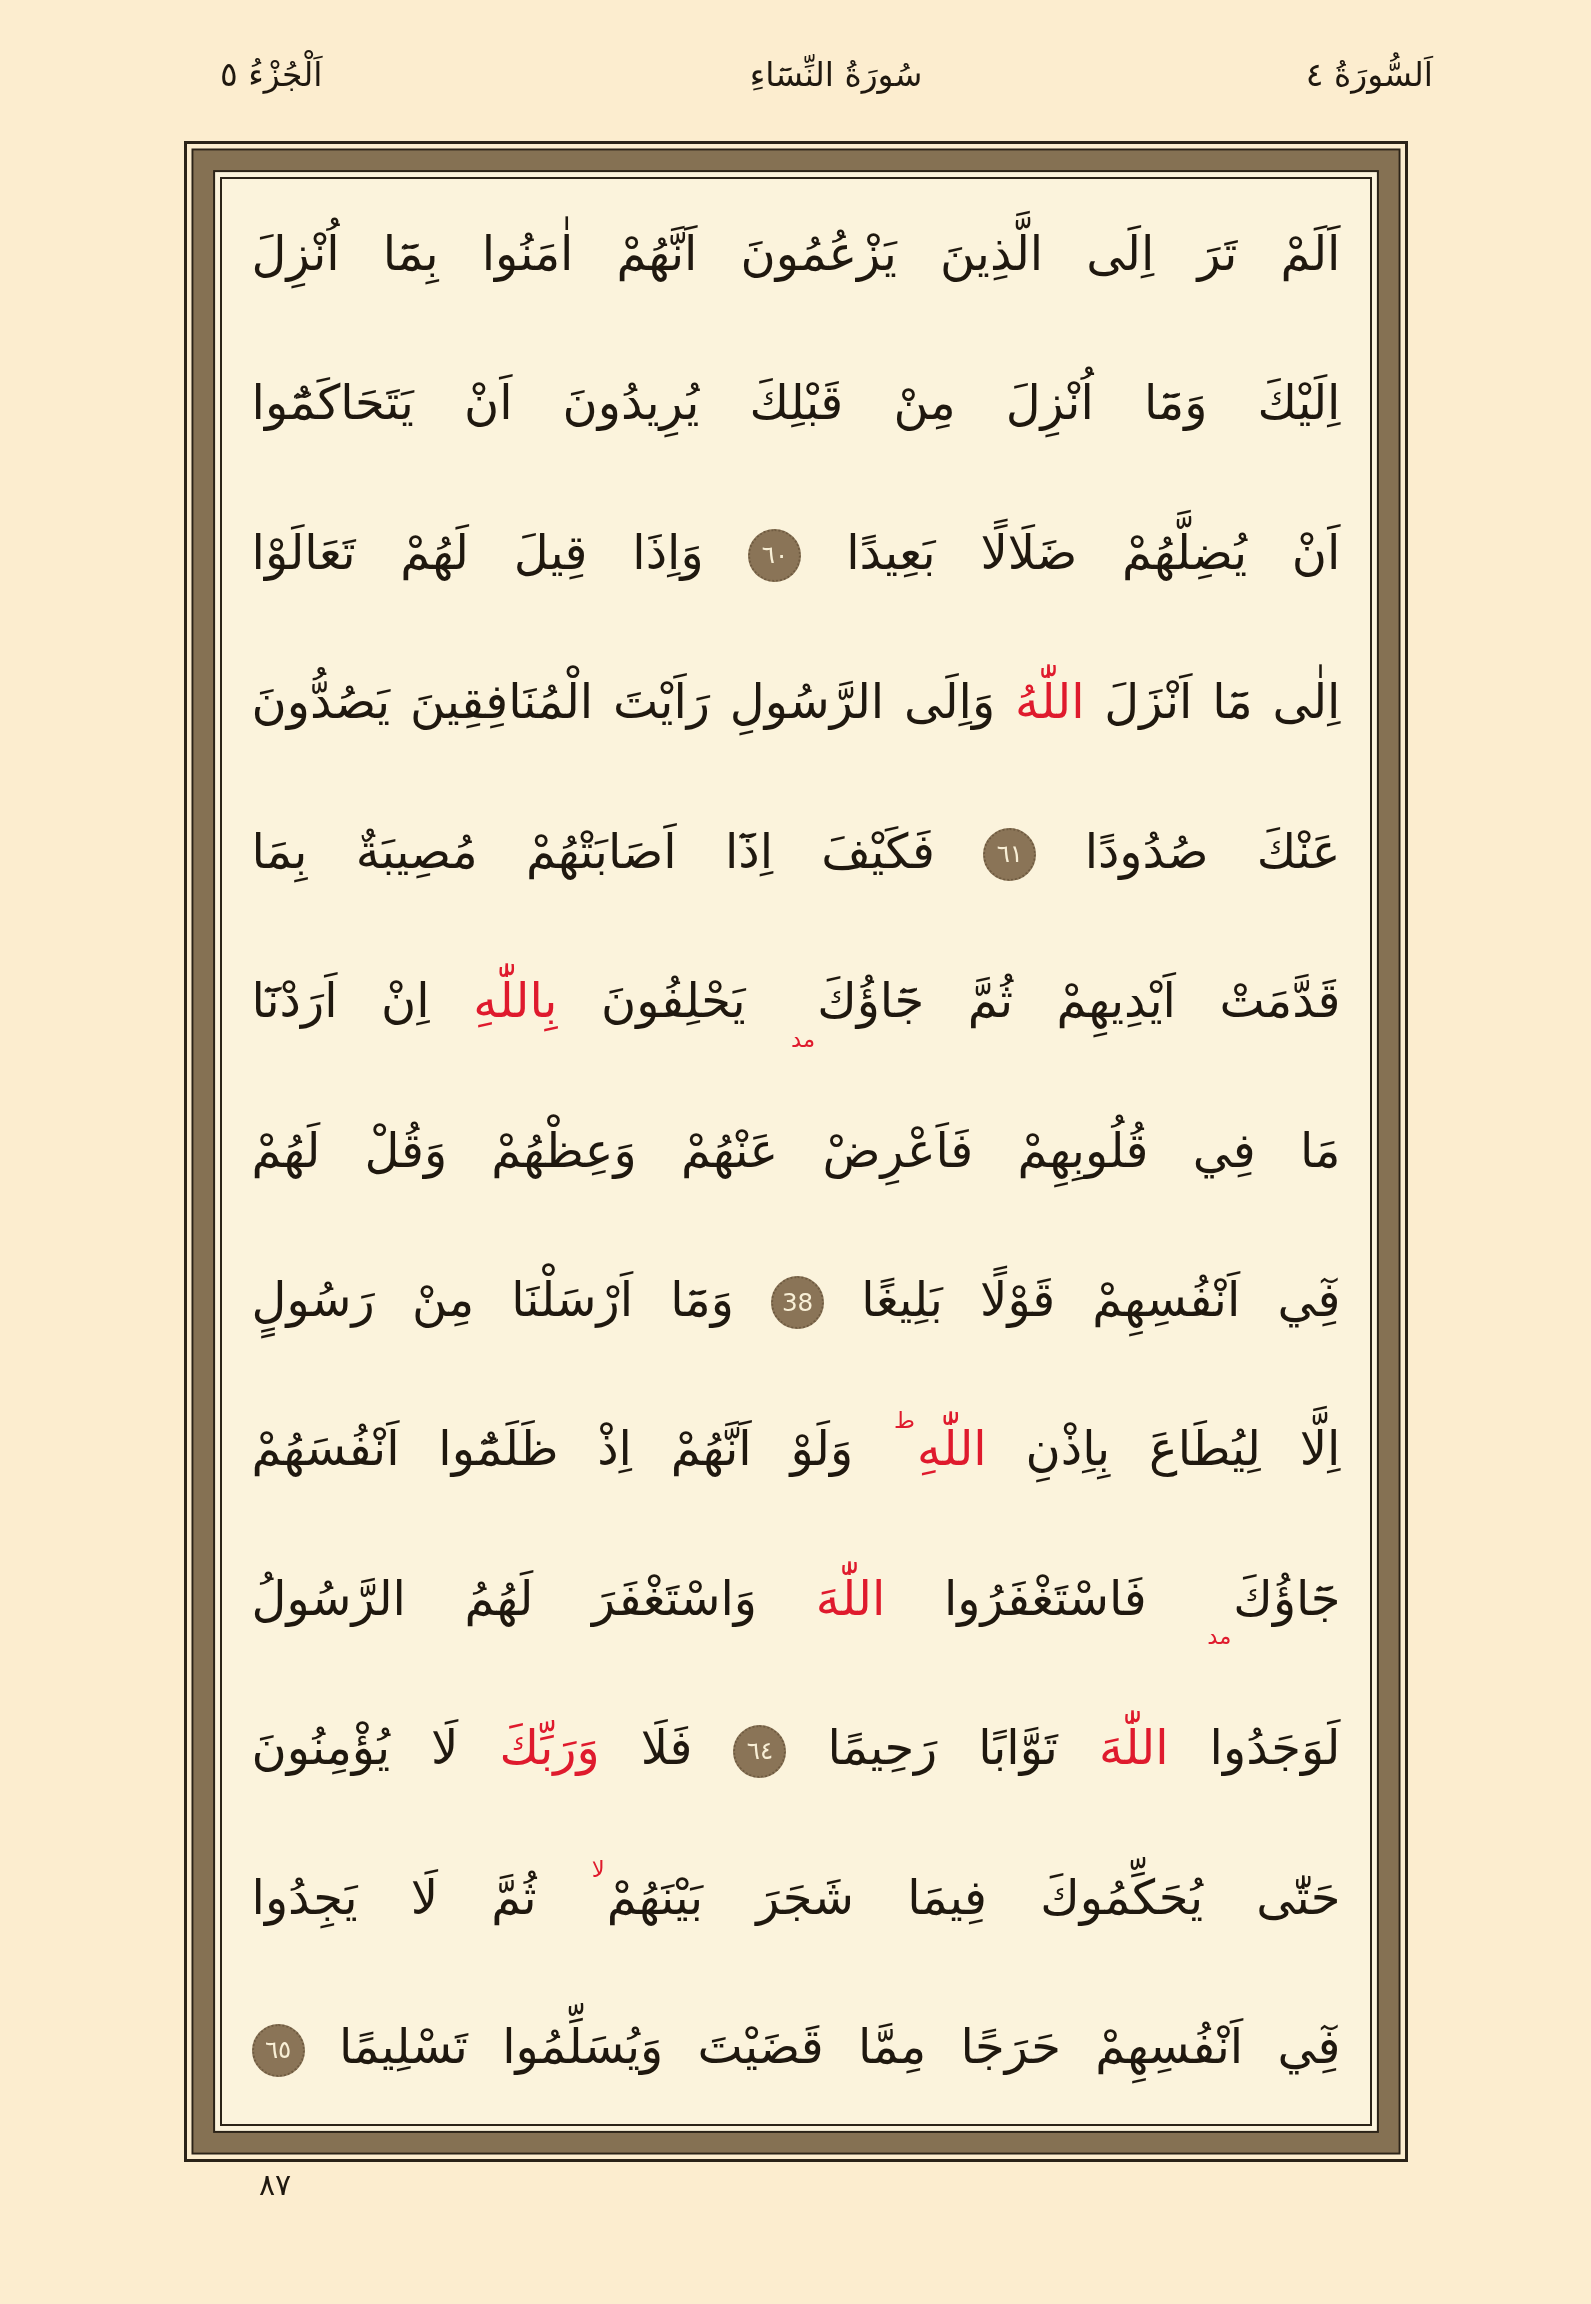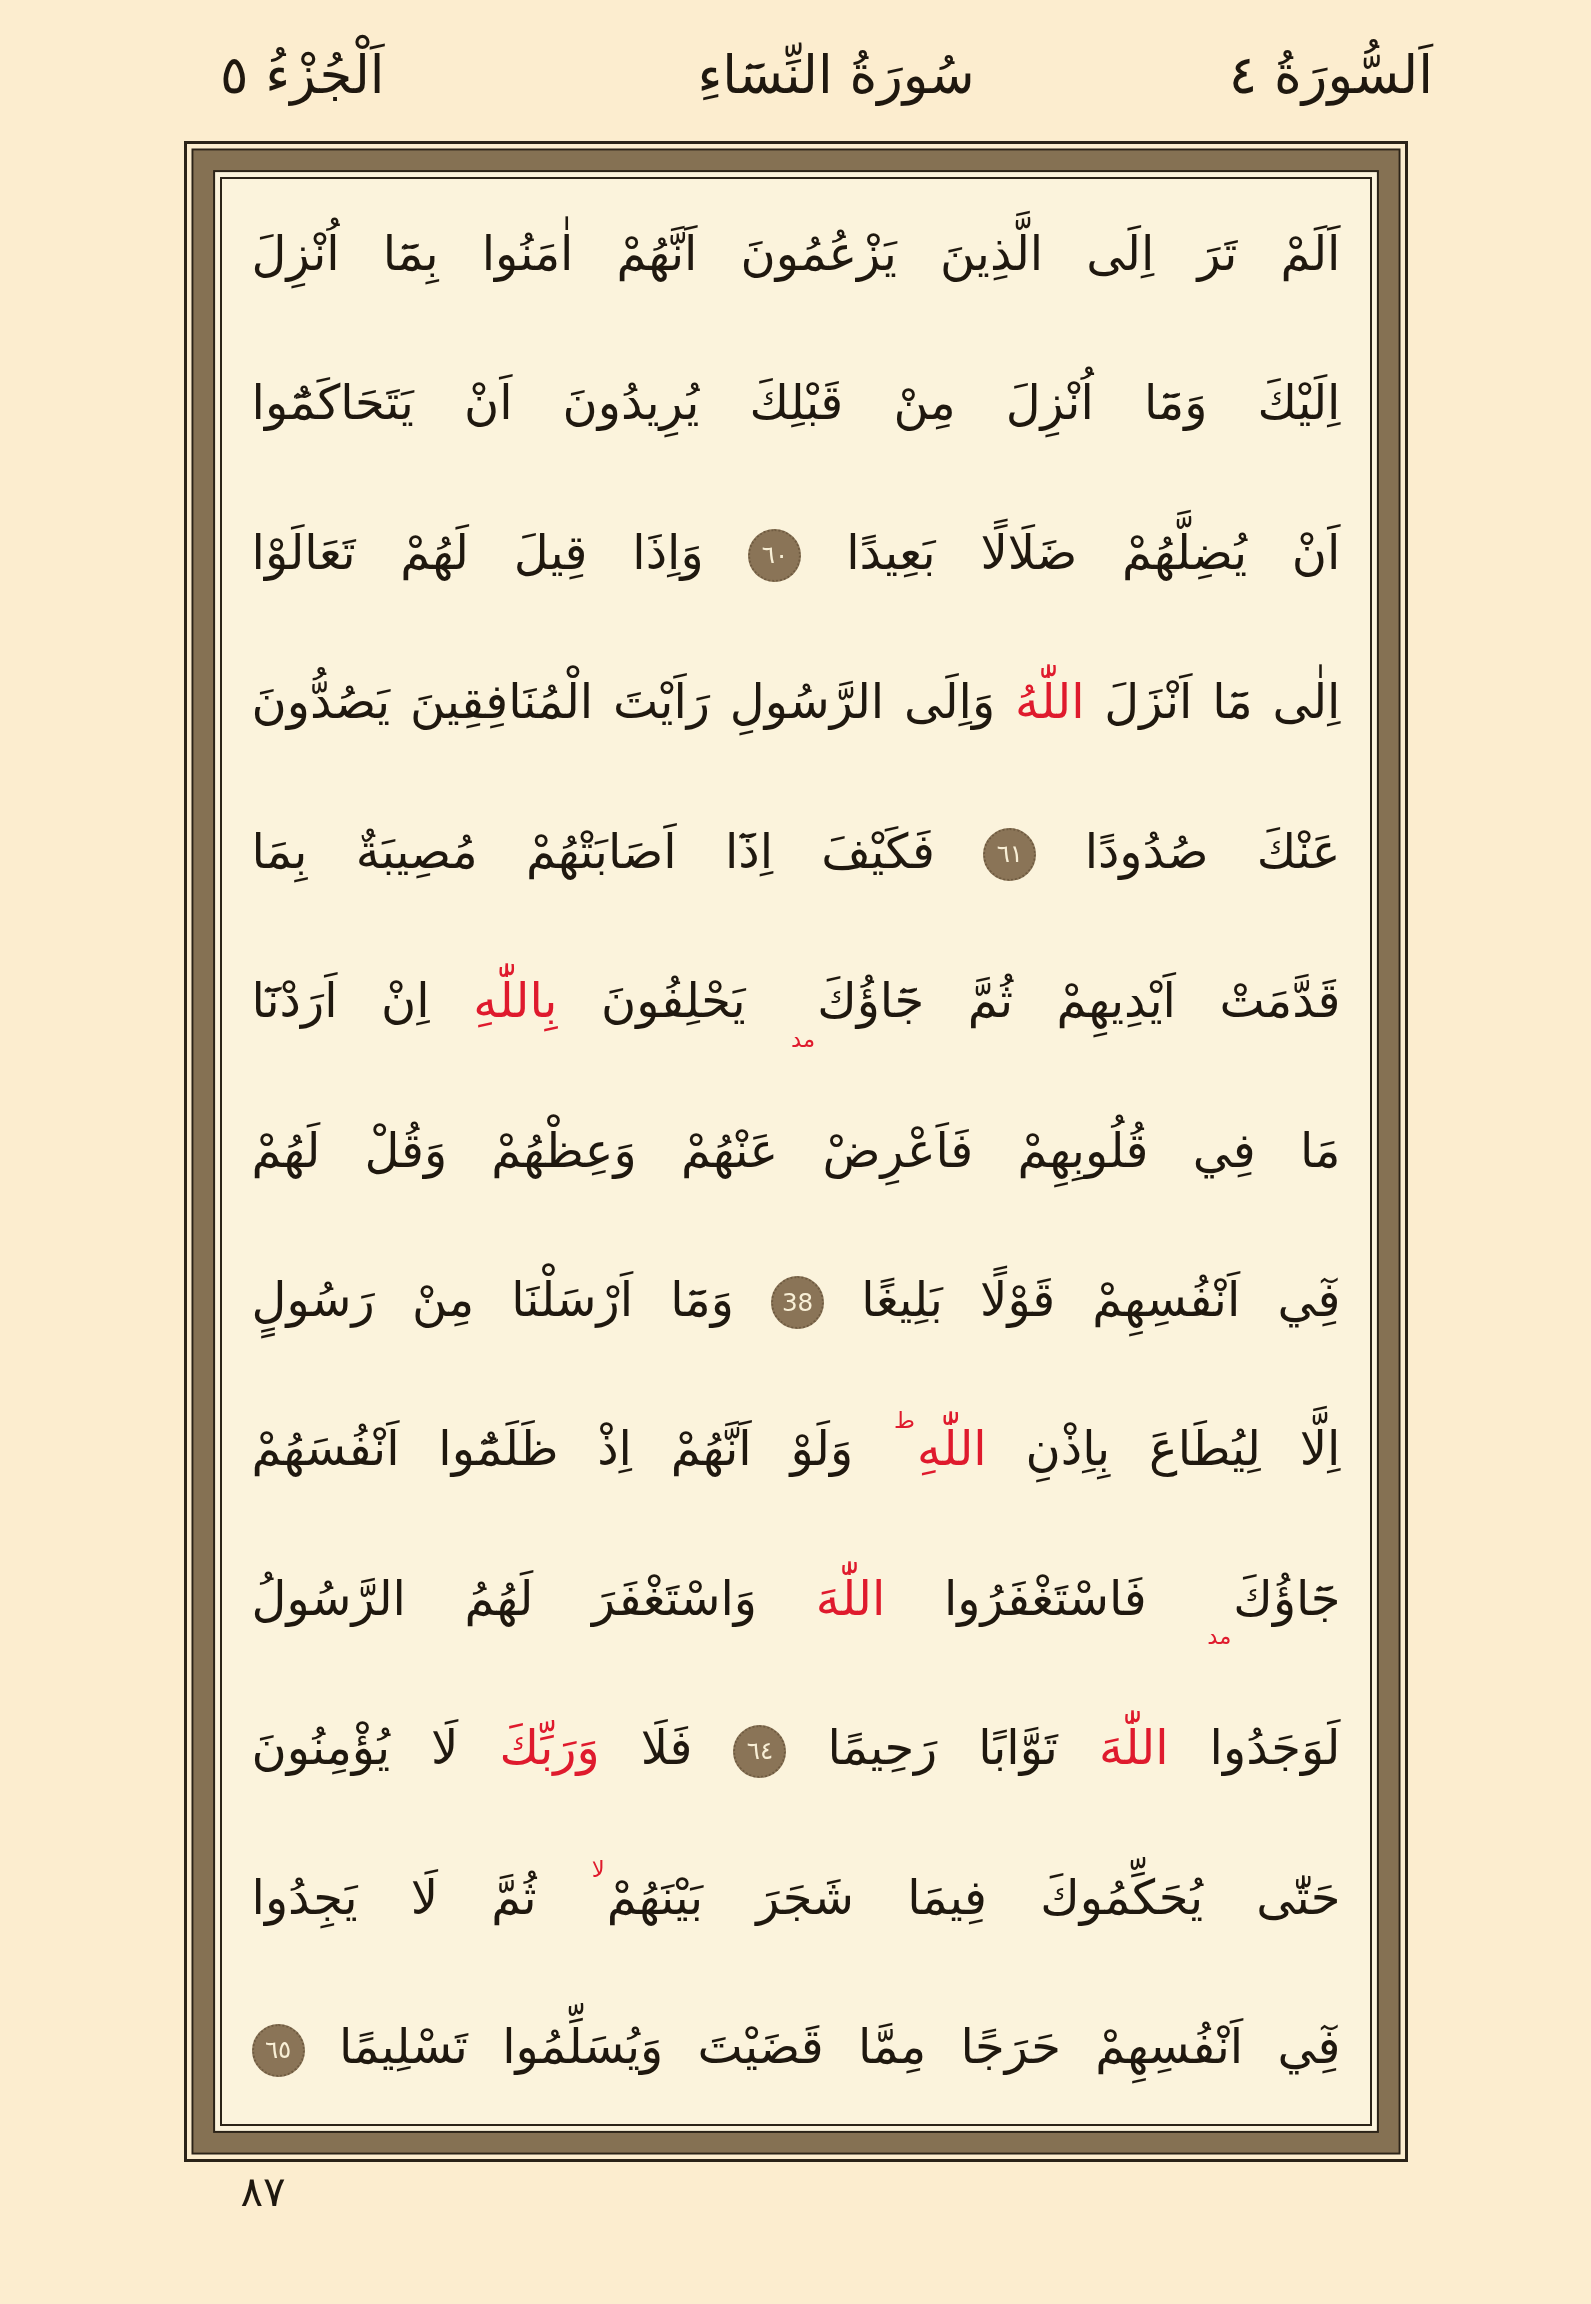--- a/index.html
+++ b/index.html
@@ -2,21 +2,21 @@
 <html lang="ar" dir="rtl" style="--page-bg: #fcedcf; --panel-bg: #fbf3dc; --frame-band: #857153; --frame-line: #2b2318; --ink: #1f180f; --rubric-red: #df1a2d; --medallion-bg: #8a7457; --medallion-text: #f8efd6;"><head>
 <meta charset="utf-8">
 <style>
   :root{
     --page-bg:#fcedcf; --panel-bg:#fbf3dc; --frame-band:#857153; --frame-line:#2b2318;
     --ink:#1f180f; --rubric-red:#df1a2d; --medallion-bg:#8a7457; --medallion-text:#f8efd6;
   }
   html,body{margin:0;padding:0;}
   body{font-family:"DejaVu Sans",sans-serif;}
   .page{position:relative;width:1592px;height:2304px;background:var(--page-bg);overflow:hidden;direction:rtl;}
-  .hdr{position:absolute;top:39px;height:71px;line-height:71px;font-size:53px;color:var(--ink);white-space:nowrap;}
+  .hdr{position:absolute;top:39px;height:71px;line-height:71px;font-size:33px;color:var(--ink);white-space:nowrap;}
   .hdr-right{right:158px;}
   .hdr-center{left:837px;transform:translateX(-50%);}
   .hdr-left{left:221px;}
   .frame{
     position:absolute;left:223px;top:179px;width:1148px;height:1945px;
     background:var(--panel-bg);
     box-shadow:
       0 0 0 2px var(--frame-line),
       0 0 0 6.9px var(--panel-bg),
       0 0 0 8.9px var(--frame-line),
@@ -43,21 +43,21 @@
   }
   .note_over{top:-37px;}
   .note_under{top:29.6px;}
   .medallion{
     display:inline-flex;align-items:center;justify-content:center;
     width:53px;height:53px;border-radius:50%;
     background:var(--medallion-bg);color:var(--medallion-text);
     border:2px dotted #6f5b41;box-sizing:border-box;
     font-size:24.6px;line-height:1;vertical-align:middle;
   }
-  .page-num{position:absolute;left:264px;top:2167px;transform:translateX(-50%);font-size:42px;color:var(--ink);}
+  .page-num{position:absolute;left:276px;top:2167px;transform:translateX(-50%);font-size:30px;color:var(--ink);}
 </style>
 </head>
 <body>
 
 <div class="page">
 
   <div class="hdr hdr-right">اَلسُّورَةُ ٤</div>
 
   <div class="hdr hdr-center">سُورَةُ النِّسَٓاءِ</div>
 

